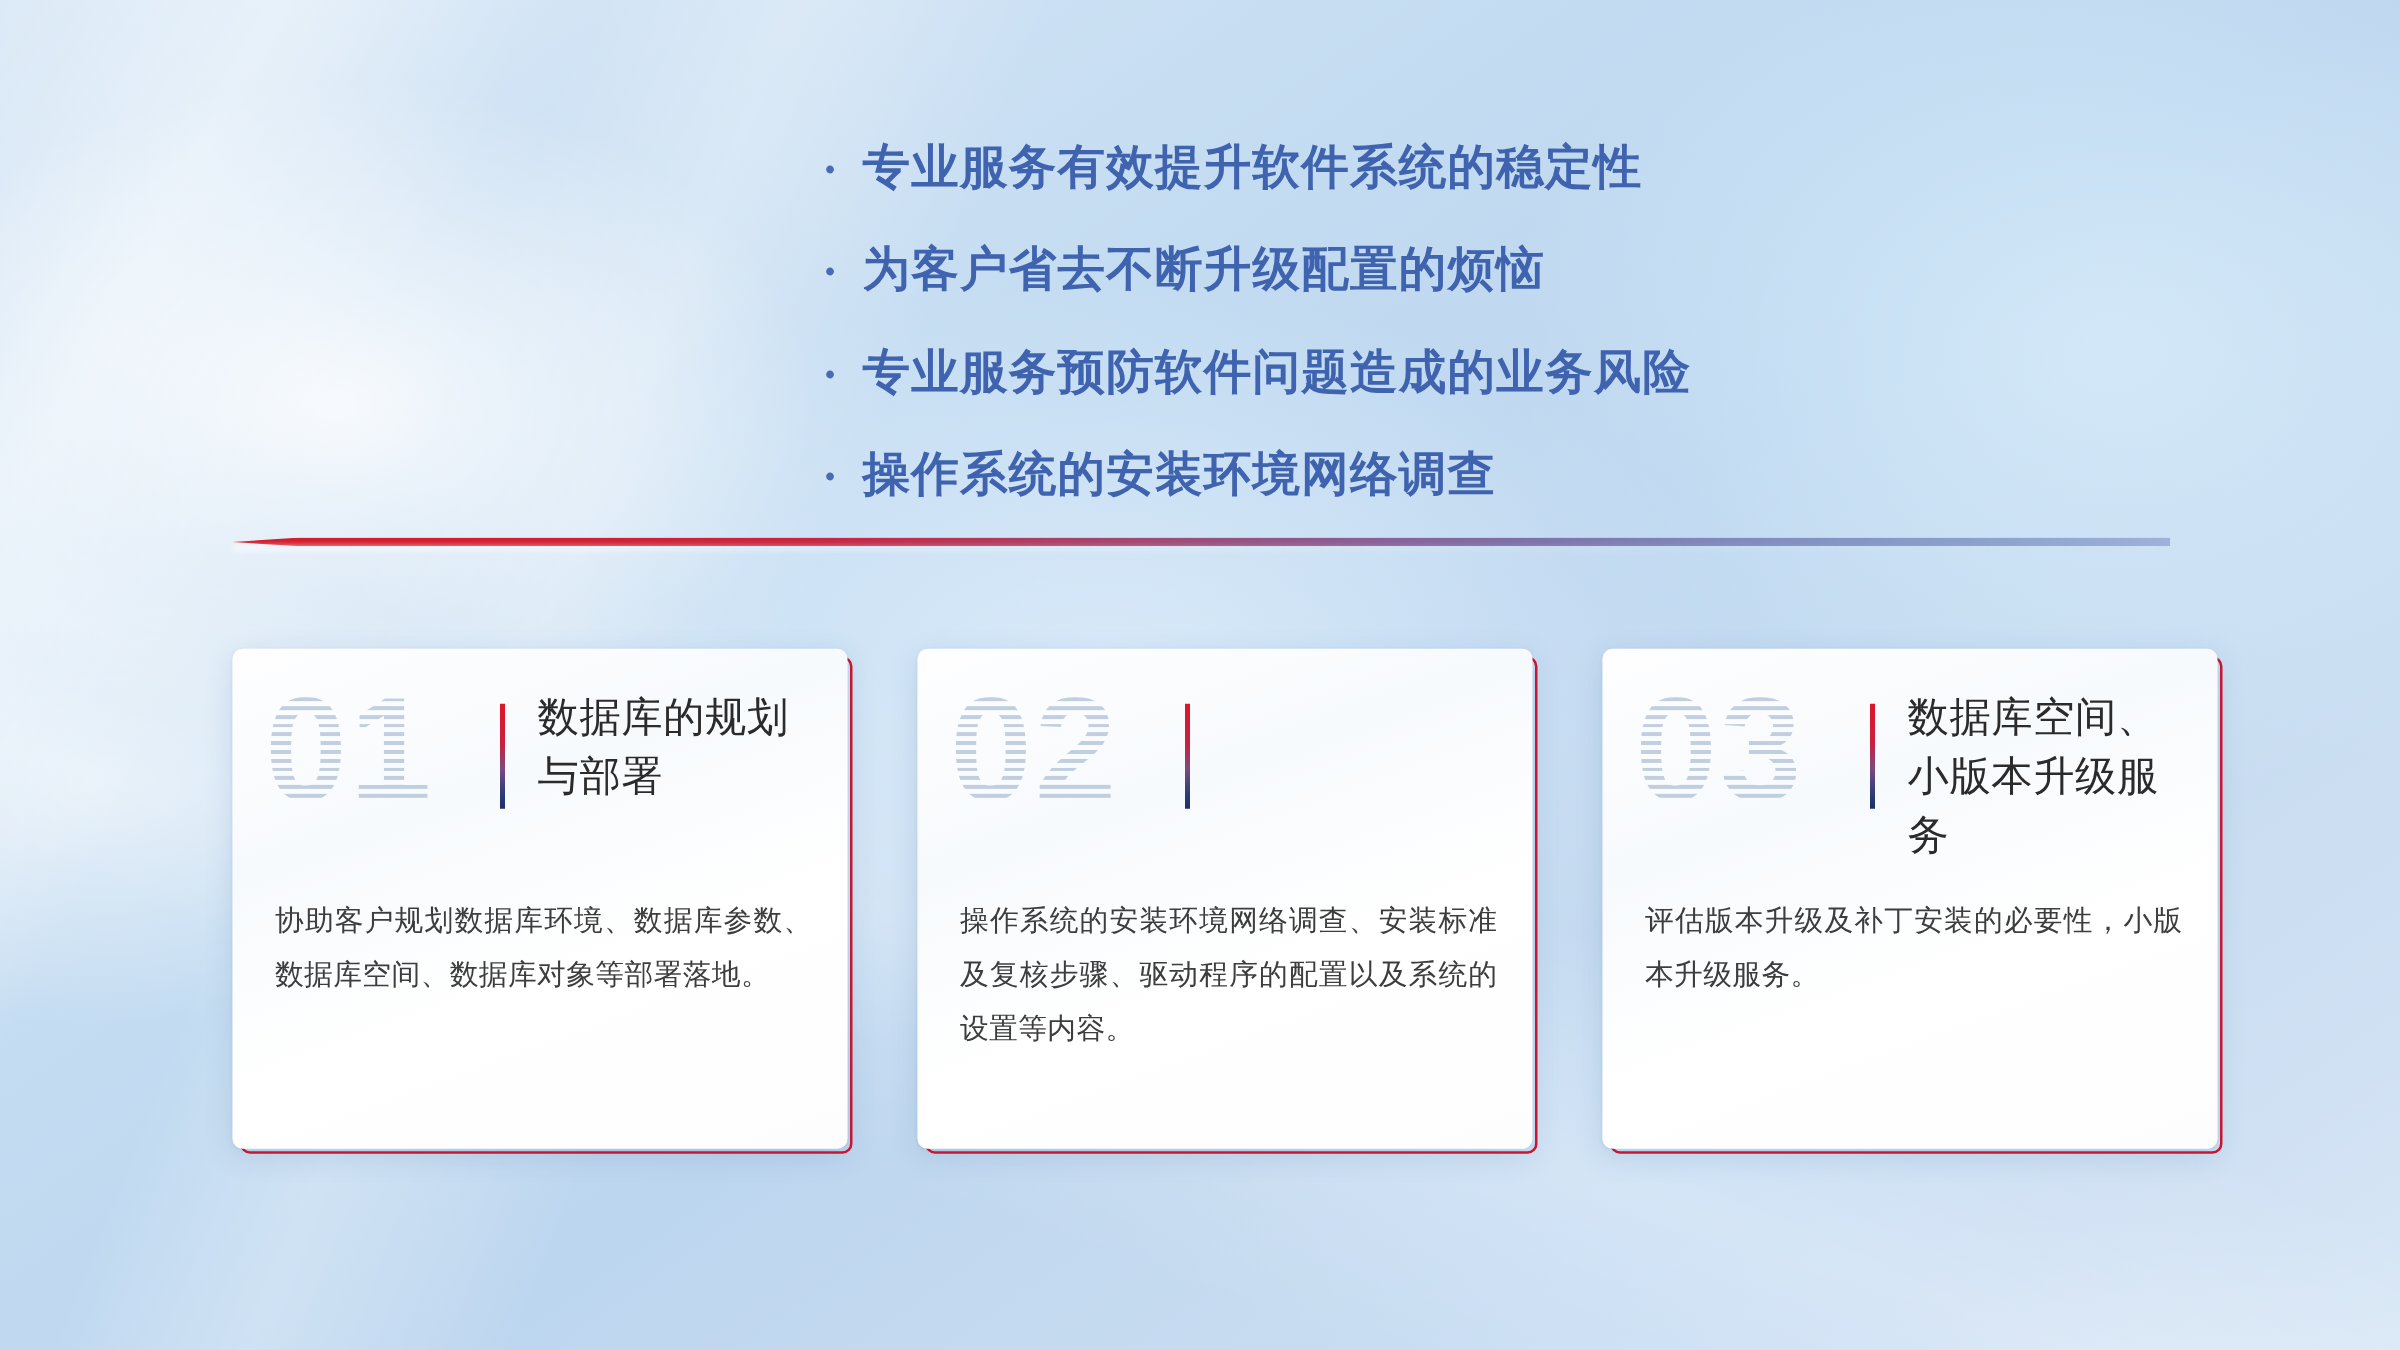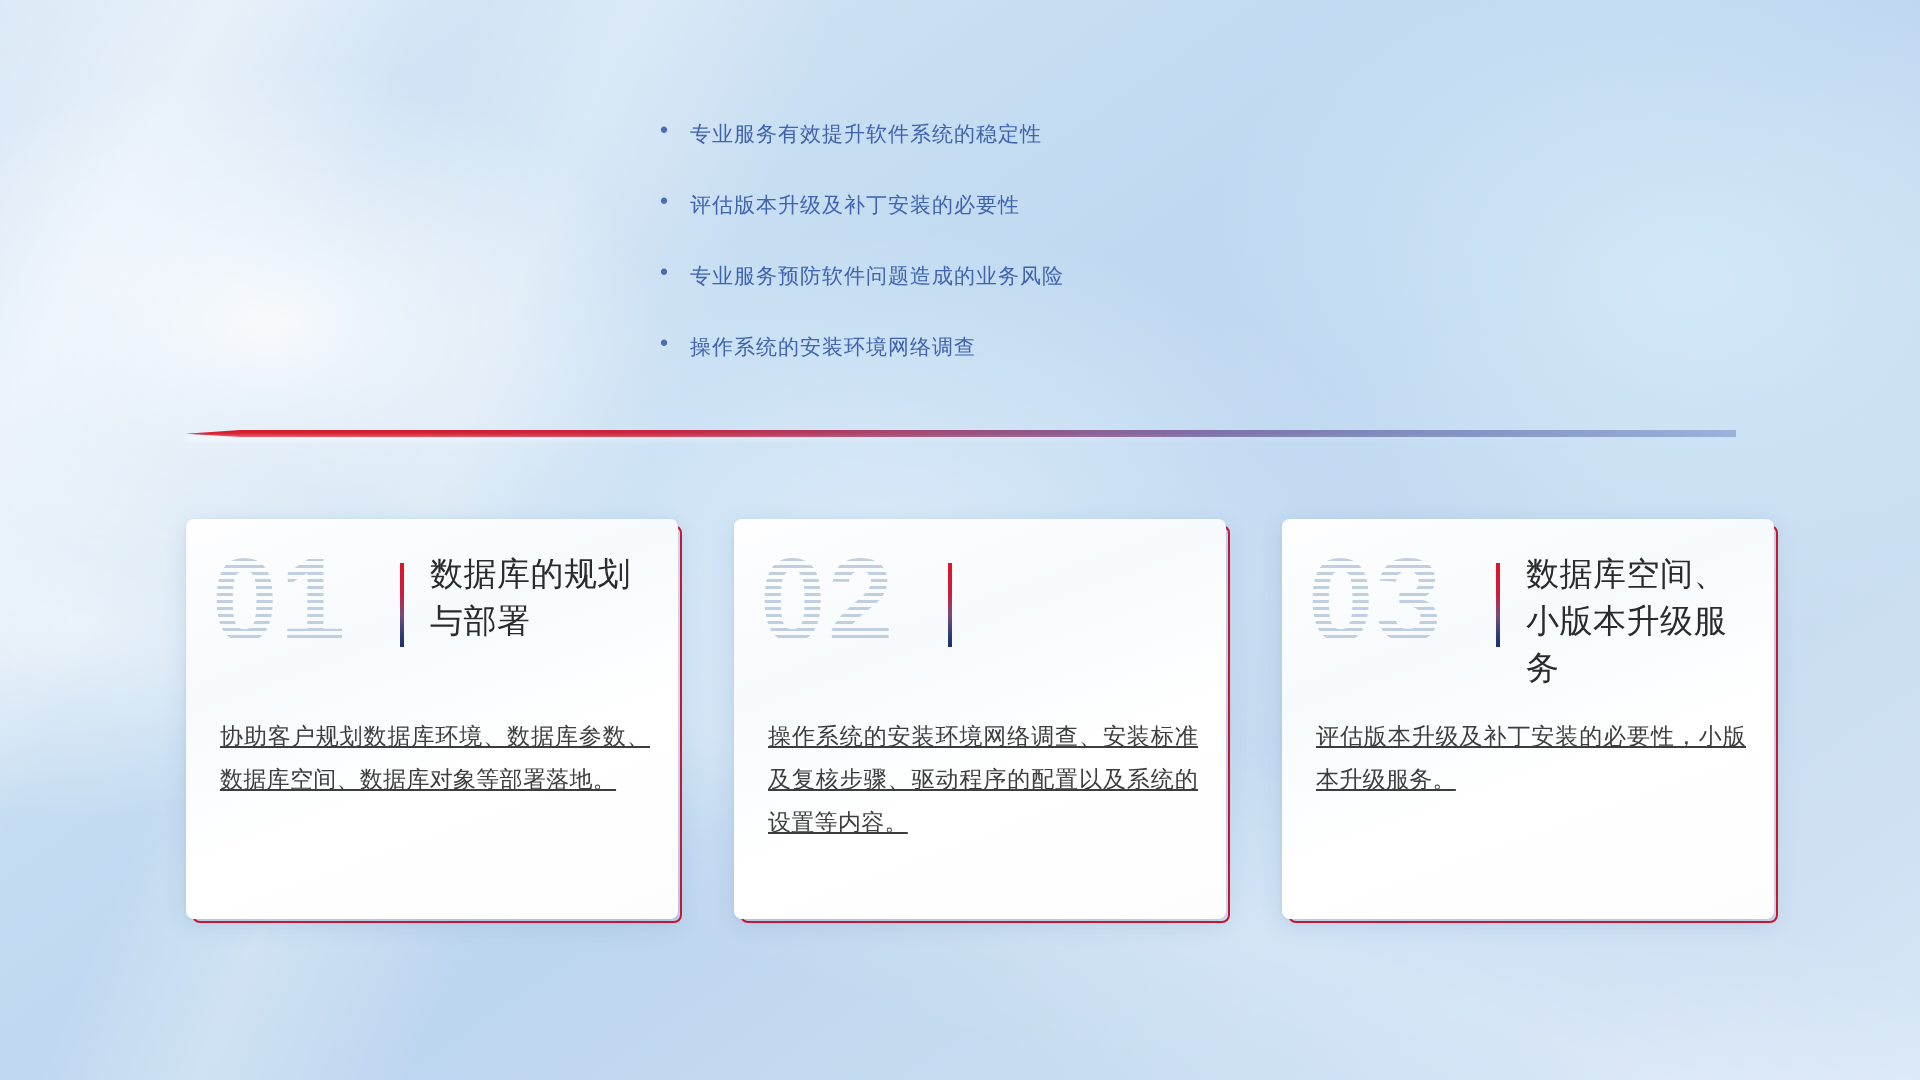--- a/index.html
+++ b/index.html
@@ -51,26 +51,25 @@
   }
   .bullet-dot {
     width: 30px;
     flex: 0 0 30px;
     color: #4a6cb4;
     font-size: 23px;
     line-height: 1;
     transform: translateY(-3px);
   }
   .bullet-text {
-    font-size: 21px;
+    font-size: 38px;
     letter-spacing: 1px;
     color: #3f63ae;
-    font-weight: 400;
+    font-weight: 700;
     white-space: nowrap;
-    margin-top: 12px;
   }
 
   
   .divider-wrap {
     position: absolute;
     left: 186px;
     top: 427px;
     width: 1550px;
     height: 14px;
   }
@@ -182,38 +181,37 @@
   .card-text {
     position: absolute;
     left: 34px;
     top: 196px;
     width: 430px;
     font-size: 23px;
     line-height: 1.88;
     color: #3d3d3d;
     letter-spacing: 0.3px;
     text-align: justify;
-    text-decoration: underline;
   }
 </style>
 </head>
 <body>
 
 <div id="slide">
 
   <div class="bullet-list">
 
     <div class="bullet-row">
       <span class="bullet-dot">•</span>
       <span class="bullet-text">专业服务有效提升软件系统的稳定性</span>
     </div>
 
     <div class="bullet-row">
       <span class="bullet-dot">•</span>
-      <span class="bullet-text">评估版本升级及补丁安装的必要性</span>
+      <span class="bullet-text">为客户省去不断升级配置的烦恼</span>
     </div>
 
     <div class="bullet-row">
       <span class="bullet-dot">•</span>
       <span class="bullet-text">专业服务预防软件问题造成的业务风险</span>
     </div>
 
     <div class="bullet-row">
       <span class="bullet-dot">•</span>
       <span class="bullet-text">操作系统的安装环境网络调查</span>

